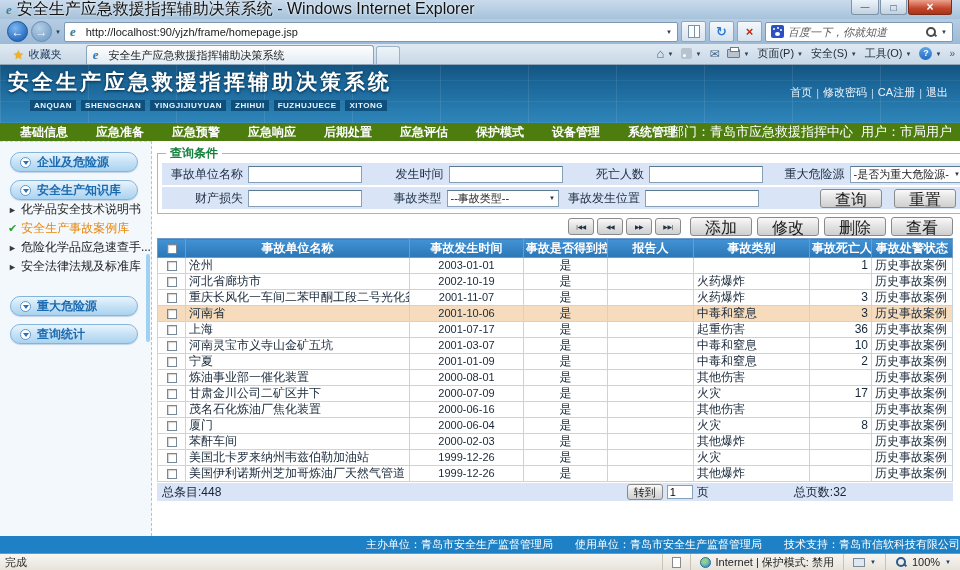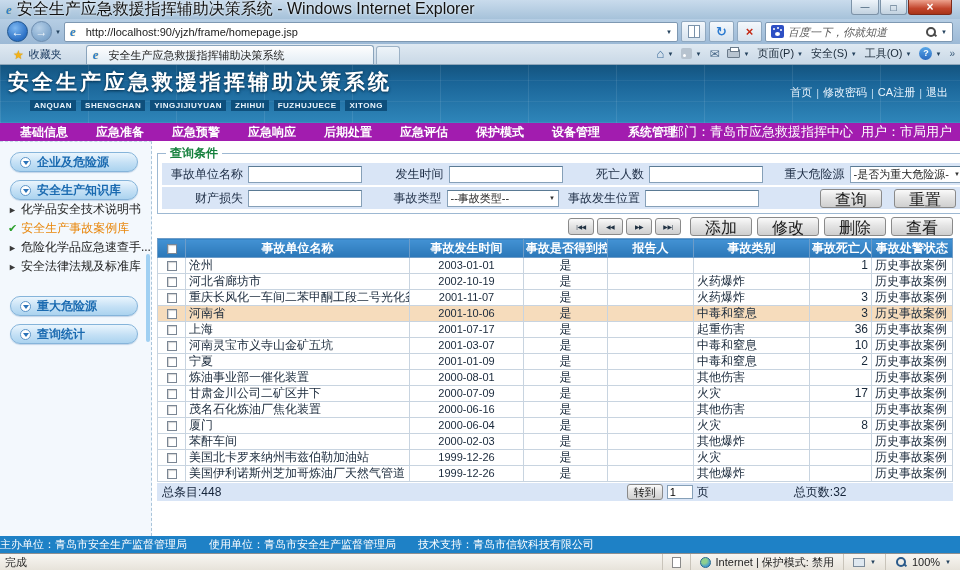--- a/index.html
+++ b/index.html
@@ -67,21 +67,21 @@
   .viewport{position:absolute;top:65px;left:0;right:0;bottom:17px;background:#fff;overflow:hidden;}
 
   .app-header{position:relative;height:58px;background:linear-gradient(180deg,#14547f,#1a6598 30%,#2f86ba);background-image:repeating-linear-gradient(90deg,rgba(255,255,255,.09) 0 1px,transparent 1px 88px),repeating-linear-gradient(0deg,rgba(255,255,255,.06) 0 1px,transparent 1px 21px),linear-gradient(180deg,#14547f,#1a6598 30%,#2f86ba);}
   .app-title{position:absolute;left:8px;top:3px;font-size:21px;font-weight:bold;color:#fff;letter-spacing:3px;text-shadow:0 1px 3px #06304e,0 0 2px #0a4a74;white-space:nowrap;}
   .app-subtitle{position:absolute;left:30px;top:35px;display:flex;gap:5px;}
   .chip{background:#0e4f7c;color:#e8f4fd;font-size:8px;font-weight:bold;letter-spacing:.5px;padding:1px 4px;}
   .hdr-links{position:absolute;right:10px;top:20px;font-size:11px;color:#eaf4fd;display:flex;align-items:center;}
   .hdr-links a{color:#eaf4fd;text-decoration:none;padding:0 2px;}
   .lsep{color:#bcd8ec;padding:0 2px;}
 
-  .app-nav{height:18px;background:#a21caf;display:flex;align-items:center;padding:0 6px;position:relative;}
+  .app-nav{height:18px;background:#4d7c0f;display:flex;align-items:center;padding:0 6px;position:relative;}
   .nav-item{color:#fff;font-size:12px;font-weight:bold;line-height:18px;padding:0 14px;white-space:nowrap;}
   .nav-right{position:absolute;right:8px;font-size:13px;color:#fff;display:flex;gap:8px;white-space:nowrap;}
 
   .main{display:flex;height:395px;background:#fff;}
 
   
   .sidebar{width:152px;flex:none;background:#f3f8fd;border-right:1px dashed #a9c4da;border-top:1px dashed #c4d8e8;position:relative;padding-top:2px;}
   .side-btn{display:flex;align-items:center;gap:6px;width:128px;height:20px;margin:8px 1px 0 10px;padding-left:9px;border:1px solid #85b4da;border-radius:10px;background:linear-gradient(180deg,#eaf5fd,#c4e0f5 55%,#abd3ef);color:#1a6ab0;font-size:12px;font-weight:bold;box-shadow:0 1px 1px rgba(120,160,200,.4);}
   .side-btn.gap{margin-top:20px;}
   .chev{position:relative;width:11px;height:11px;border-radius:50%;background:#fff;border:1px solid #5d95c8;flex:none;}
@@ -124,21 +124,21 @@
   .c-st{text-align:left;}
   .cb{display:inline-block;width:10px;height:10px;background:#fff;border:1px solid #7a8694;box-shadow:inset 1px 1px 1px rgba(0,0,0,.18);vertical-align:middle;}
 
   .pagebar{position:relative;height:18px;background:#d9e5f6;margin-top:1px;display:flex;align-items:center;font-size:12px;color:#15243a;}
   .pb-total{margin-left:5px;}
   .pb-goto{position:absolute;left:59%;display:flex;align-items:center;gap:4px;}
   .btn-sm{height:16px;padding:0 6px;font-size:11px;}
   .pg-input{width:26px;height:14px;border:1px solid #86a0b8;font-size:11px;font-family:inherit;padding:0 2px;}
   .pb-pages{position:absolute;left:80%;}
 
-  .app-footer{height:17px;background:#1e81c6;color:#fff;font-size:11px;text-align:left;line-height:17px;white-space:nowrap;overflow:hidden;}
+  .app-footer{height:17px;background:#1e81c6;color:#fff;font-size:11px;text-align:right;line-height:17px;white-space:nowrap;overflow:hidden;}
 
   
   .statusbar{position:absolute;bottom:0;left:0;right:0;height:17px;background:linear-gradient(#f8f6f2,#e7e3da);border-top:1px solid #8e8e8e;display:flex;align-items:center;font-size:11px;color:#222;padding-left:5px;}
   .sb-left{flex:1;}
   .seg{display:flex;align-items:center;gap:5px;height:100%;padding:0 9px;border-left:1px solid #c9c4ba;}
   .doc-ico{width:9px;height:11px;border:1px solid #8a8a8a;background:#fff;}
   .globe-ico{width:11px;height:11px;border-radius:50%;border:1px solid #26688f;background:radial-gradient(circle at 35% 30%,#8fd08f 0 32%,#3e96d6 75%);}
   .net-ico{width:12px;height:9px;border:1px solid #7a8a9a;background:#dfe8f0;}
   .mag.dark::before{border-color:#2a5a8a;} .mag.dark::after{background:#2a5a8a;}
 </style>

